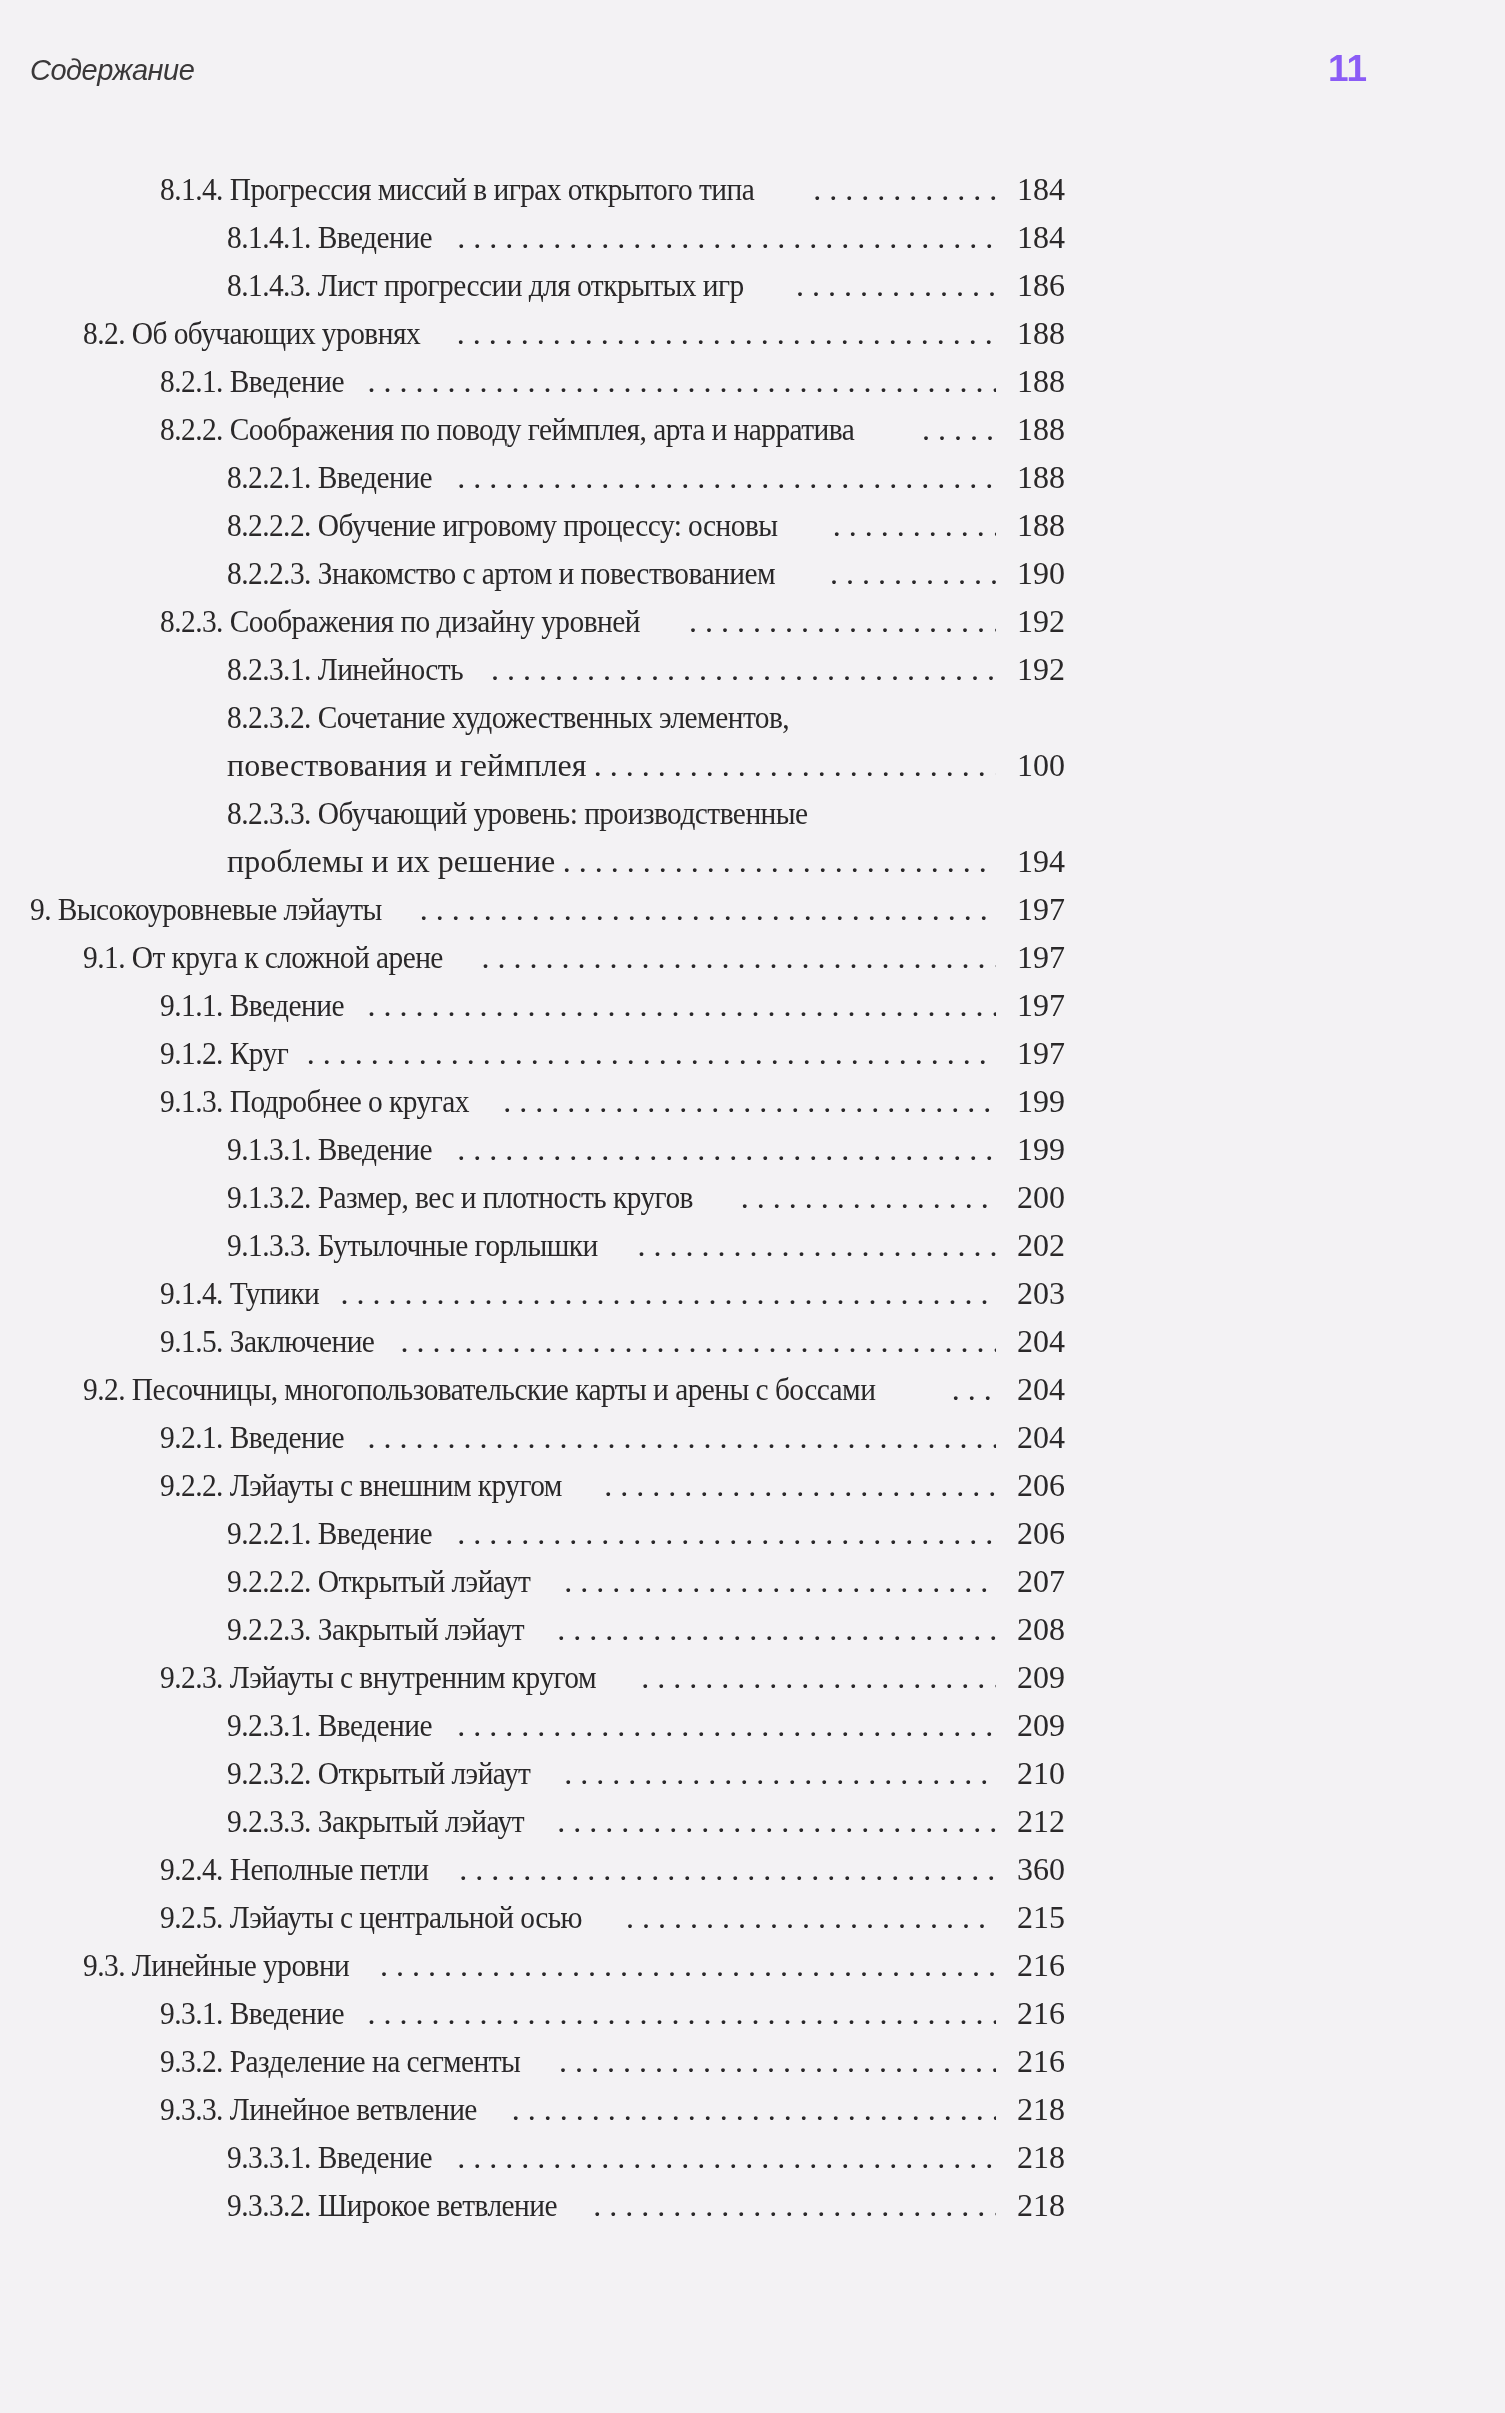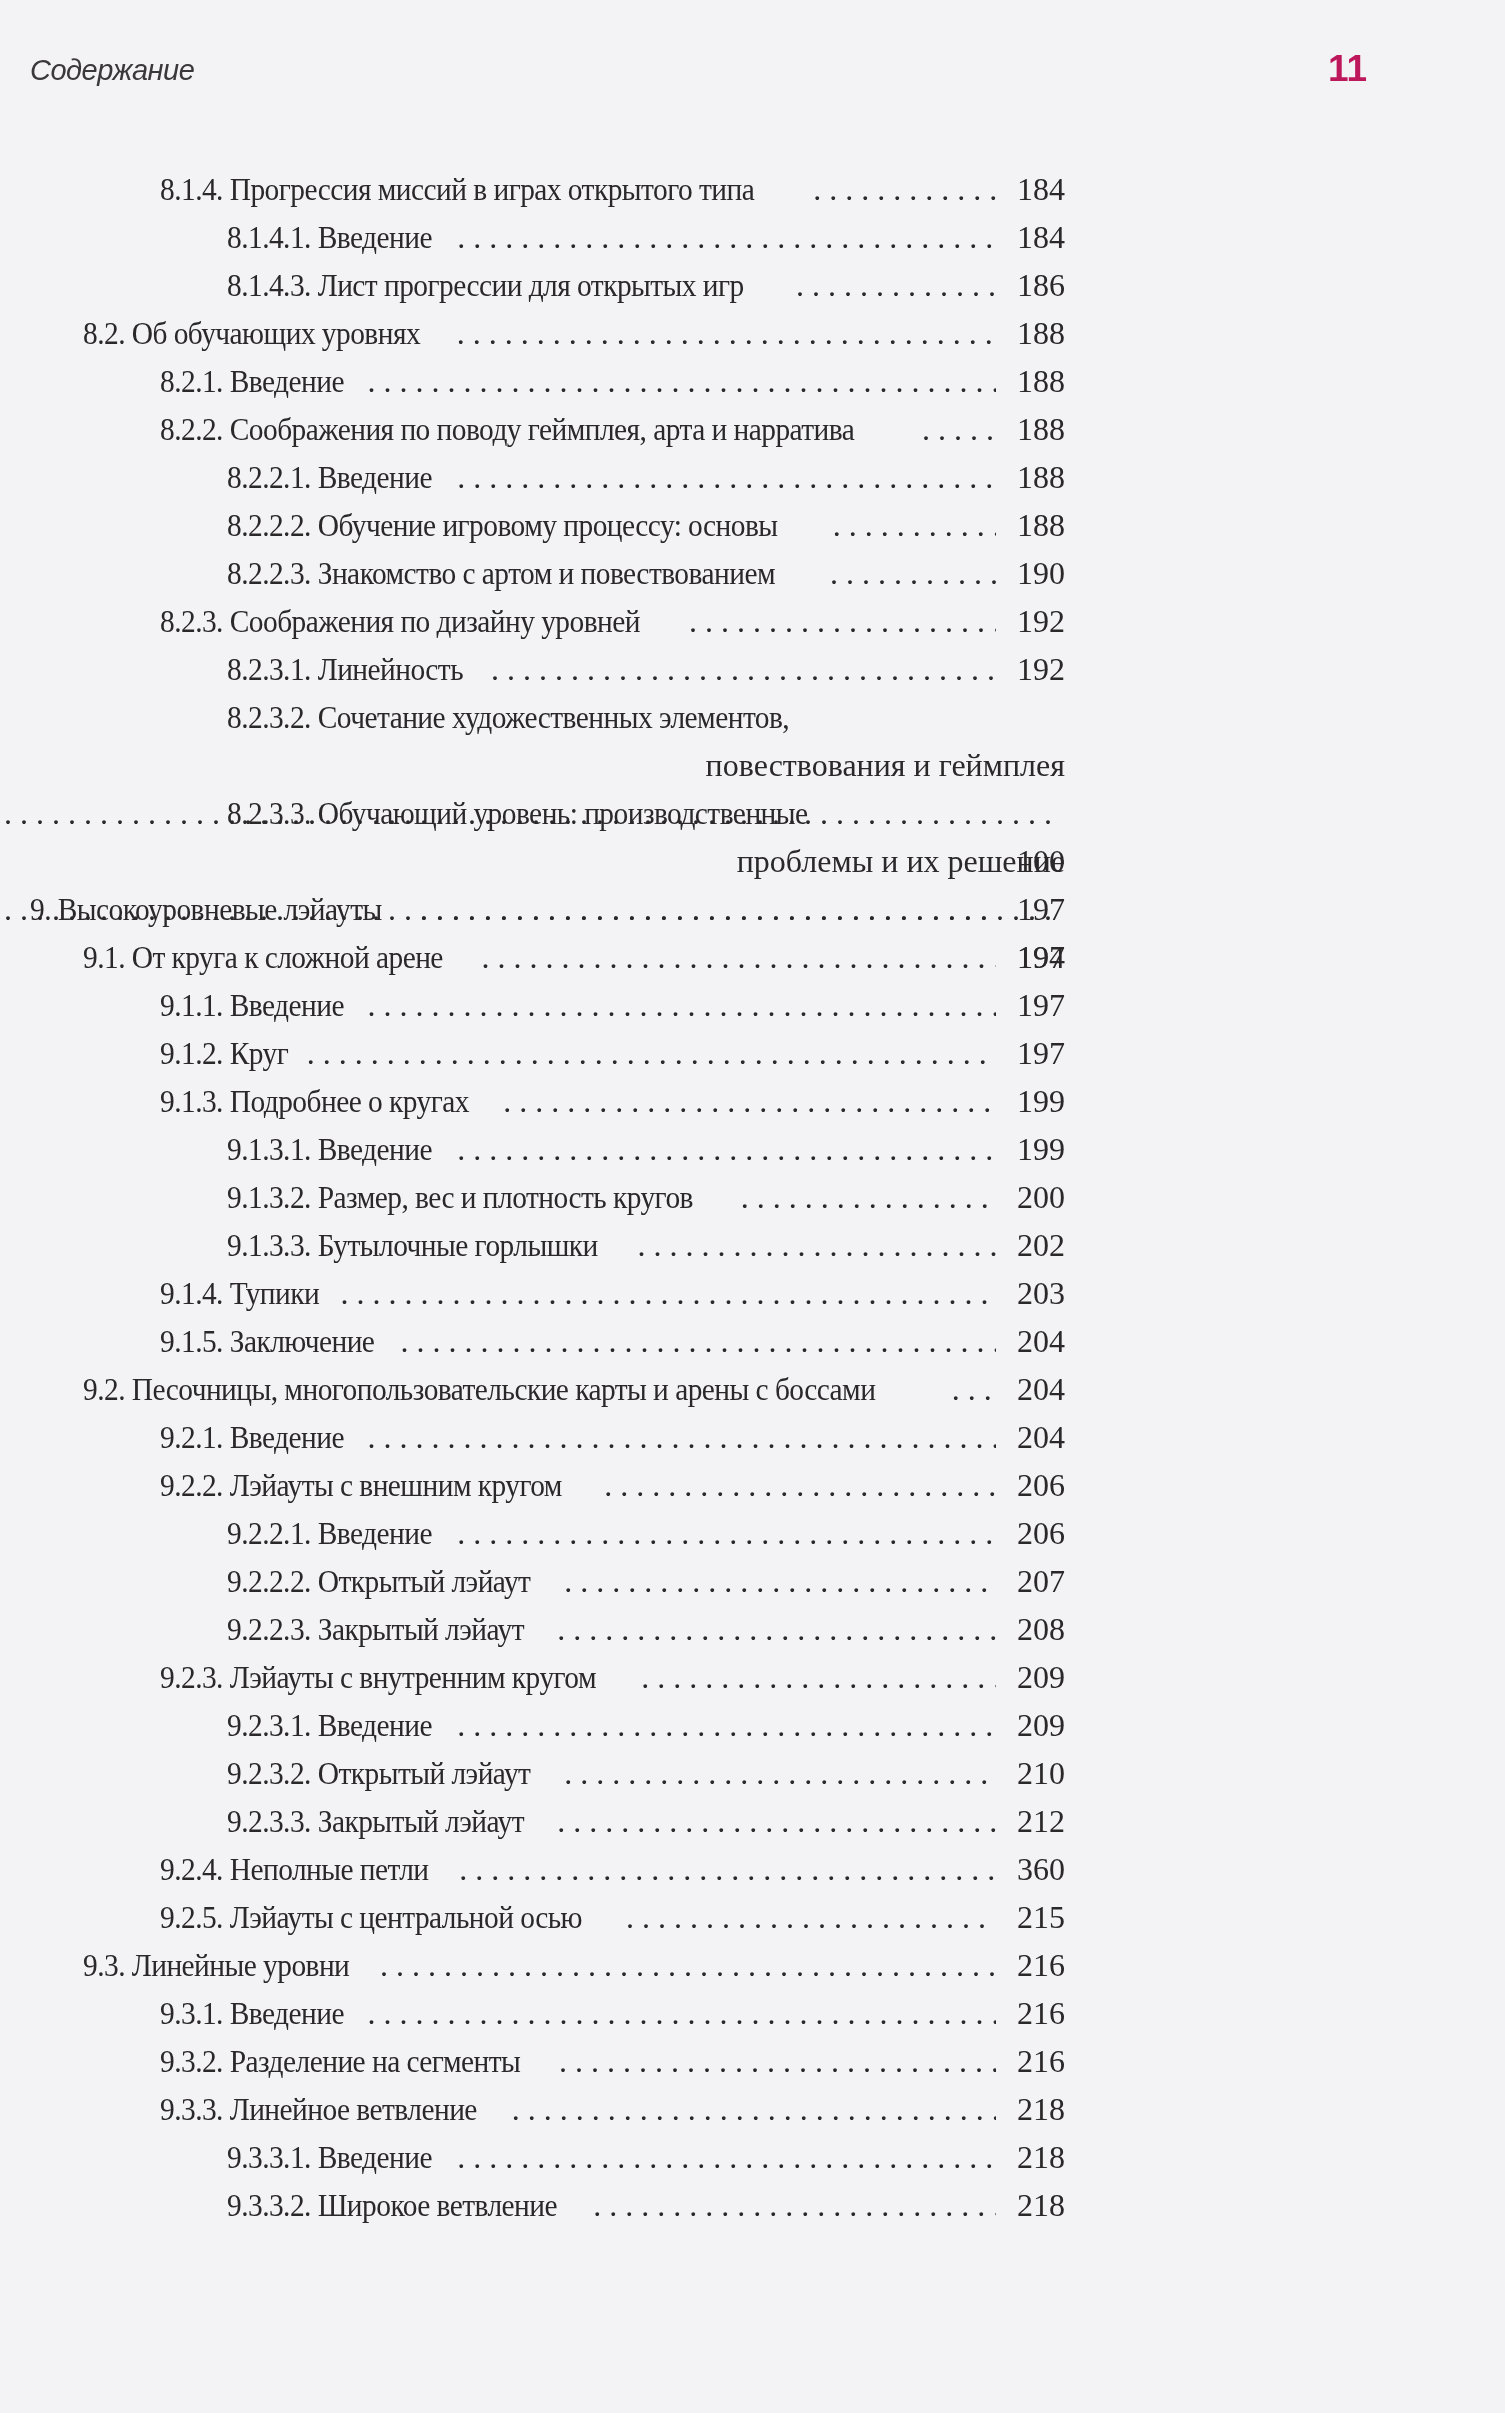--- a/index.html
+++ b/index.html
@@ -12,21 +12,21 @@
   }
   .header-title {
     position:absolute; left:30px; top:54px;
     font-family:"Liberation Sans", "DejaVu Sans", sans-serif;
     font-style:italic; font-size:29px; color:#3a3839;
     letter-spacing:-0.5px;
   }
   .header-page {
     position:absolute; right:139px; top:48px;
     font-family:"Liberation Sans", "DejaVu Sans", sans-serif;
-    font-weight:bold; font-size:37px; color:#be185d;
+    font-weight:bold; font-size:37px; color:#8b5cf6;
   }
   .toc {
     position:absolute; left:0; top:165px; width:1204px;
   }
   .row {
     position:relative; height:48px;
     font-size:32px; line-height:48px;
     transform-origin:left; 
   }
   .row.wrap { height:96px; }
@@ -45,21 +45,21 @@
   .dots::before {
     content:". . . . . . . . . . . . . . . . . . . . . . . . . . . . . . . . . . . . . . . . . . . . . . . . . . . . . . . . . . . . . . . . . . . . . . . . . . . . . . . . . . . . . . . . . . . . . . . . . . . . . . . . . . . . . . . . . . . . . . . . . . . . . .";
     letter-spacing:0px;
   }
   .page { width:56px; text-align:right; }
   .l0 { left:30px; }
   .l1 { left:83px; }
   .l2 { left:160px; }
   .l3 { left:227px; }
   .wrap-first { position:absolute; top:0; white-space:nowrap; letter-spacing:-0.6px; transform:scaleX(0.92); transform-origin:left bottom; }
-  .wrap-second { position:absolute; top:48px; right:139px; display:flex; align-items:flex-end;flex-direction:column; }
+  .wrap-second { position:absolute; top:48px; right:139px; display:flex; align-items:flex-end; }
 </style>
 </head>
 <body>
 
 <div class="header-title">Содержание</div>
 <div class="header-page">11</div>
 
 <div class="toc">
 
   <div class="row">

